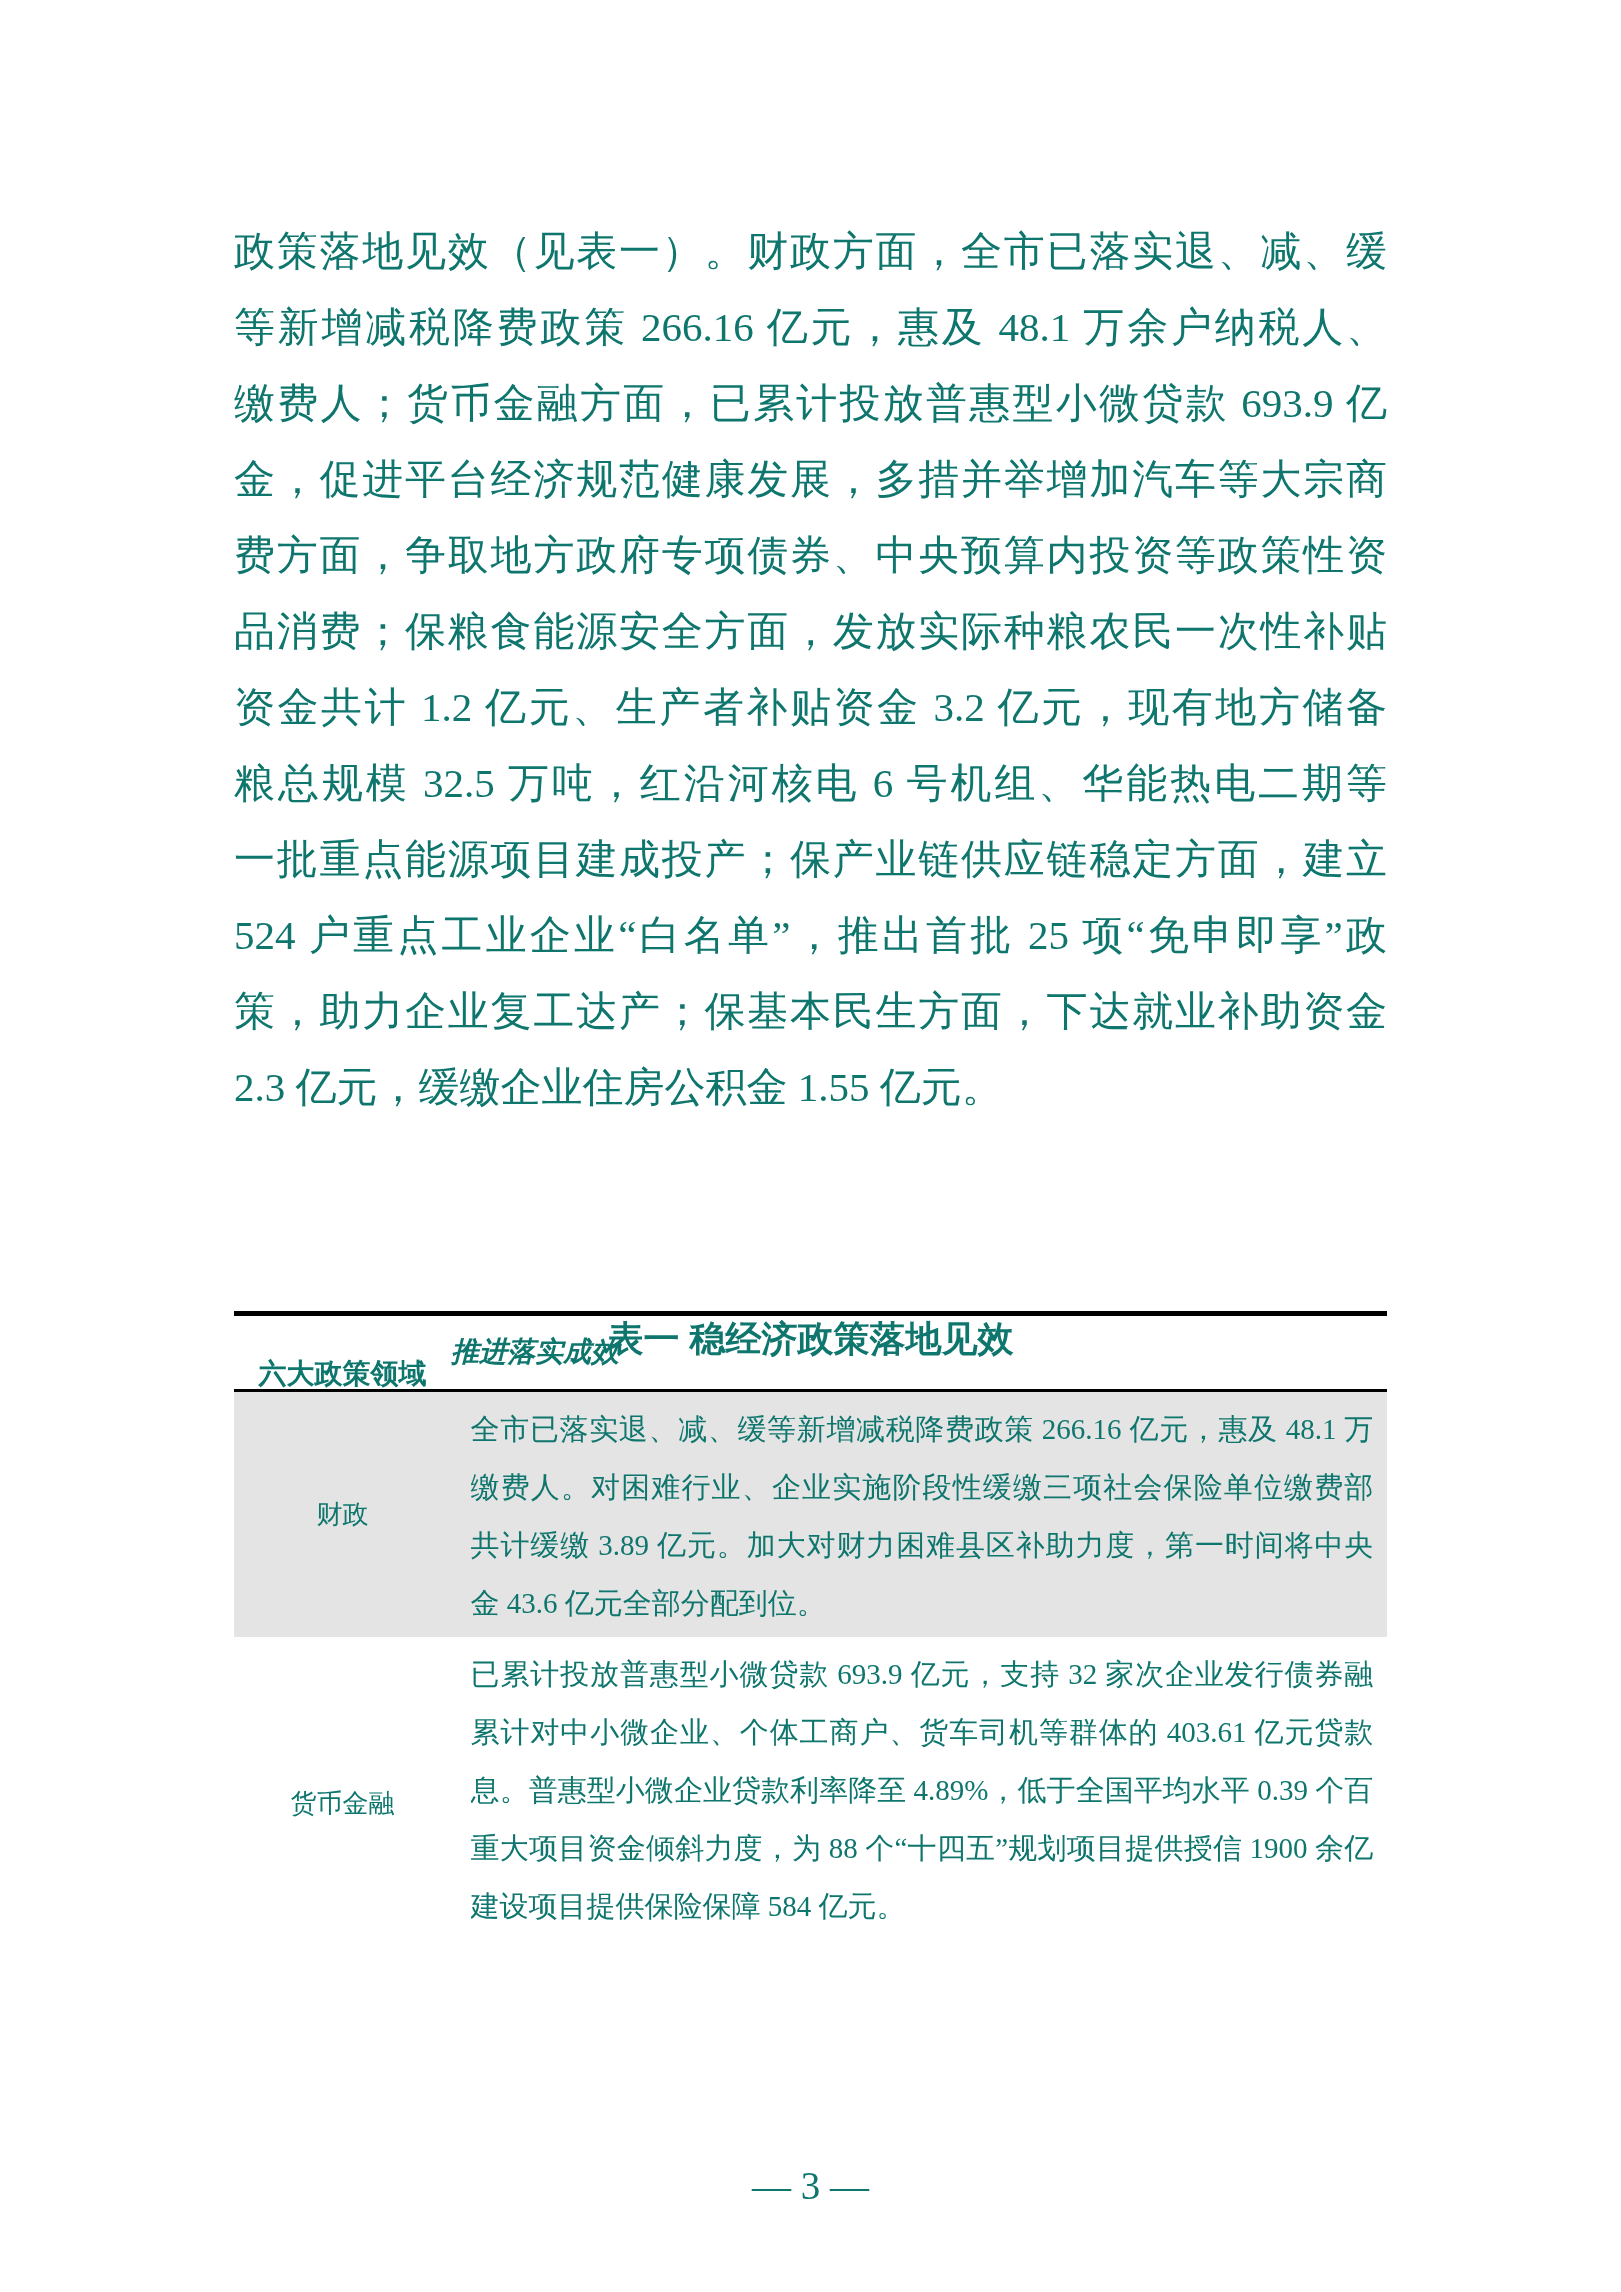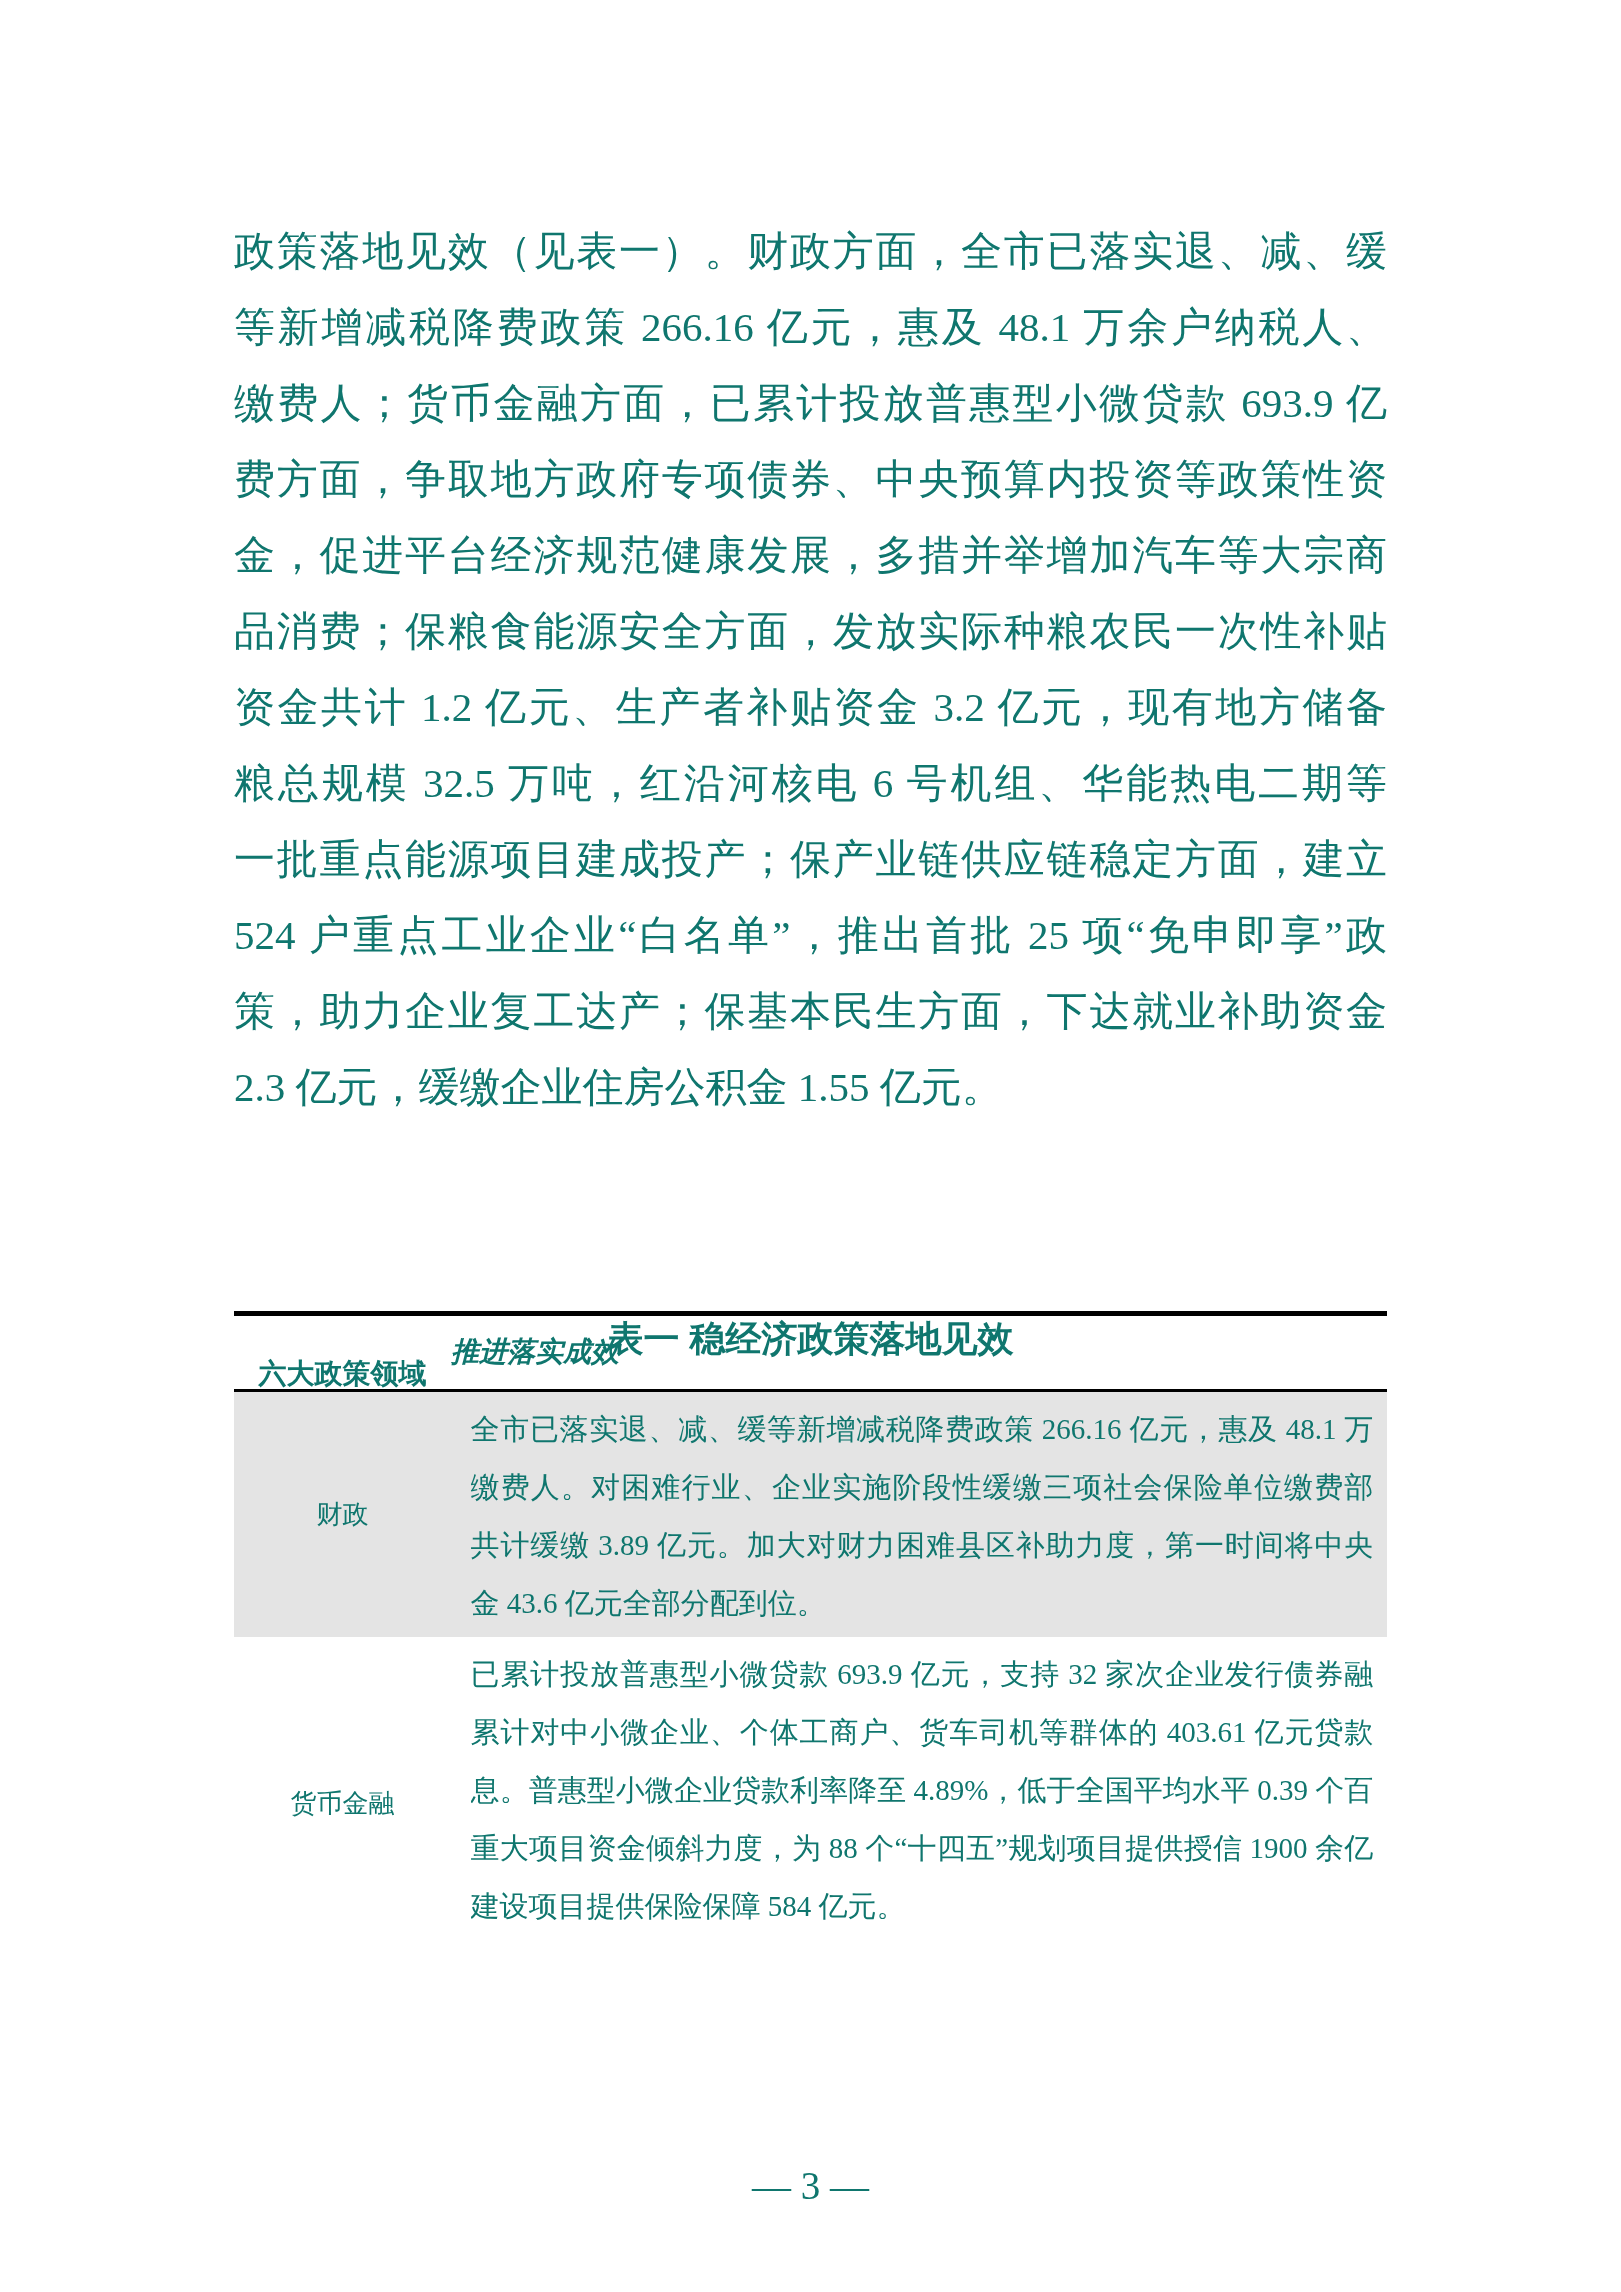--- a/index.html
+++ b/index.html
@@ -108,22 +108,22 @@
 </style>
 </head>
 <body>
 
 <div class="page">
 
   <div class="body-text">
       <div class="bline">政策落地见效（见表一）。财政方面，全市已落实退、减、缓</div>
       <div class="bline">等新增减税降费政策 266.16 亿元，惠及 48.1 万余户纳税人、</div>
       <div class="bline">缴费人；货币金融方面，已累计投放普惠型小微贷款 693.9 亿</div>
+      <div class="bline">金，促进平台经济规范健康发展，多措并举增加汽车等大宗商</div>
       <div class="bline">费方面，争取地方政府专项债券、中央预算内投资等政策性资</div>
-      <div class="bline">金，促进平台经济规范健康发展，多措并举增加汽车等大宗商</div>
       <div class="bline">品消费；保粮食能源安全方面，发放实际种粮农民一次性补贴</div>
       <div class="bline">资金共计 1.2 亿元、生产者补贴资金 3.2 亿元，现有地方储备</div>
       <div class="bline">粮总规模 32.5 万吨，红沿河核电 6 号机组、华能热电二期等</div>
       <div class="bline">一批重点能源项目建成投产；保产业链供应链稳定方面，建立</div>
       <div class="bline">524 户重点工业企业“白名单”，推出首批 25 项“免申即享”政</div>
       <div class="bline">策，助力企业复工达产；保基本民生方面，下达就业补助资金</div>
       <div class="bline">2.3 亿元，缓缴企业住房公积金 1.55 亿元。</div>
     </div>
 
   <div class="table-title">表一 稳经济政策落地见效</div>

